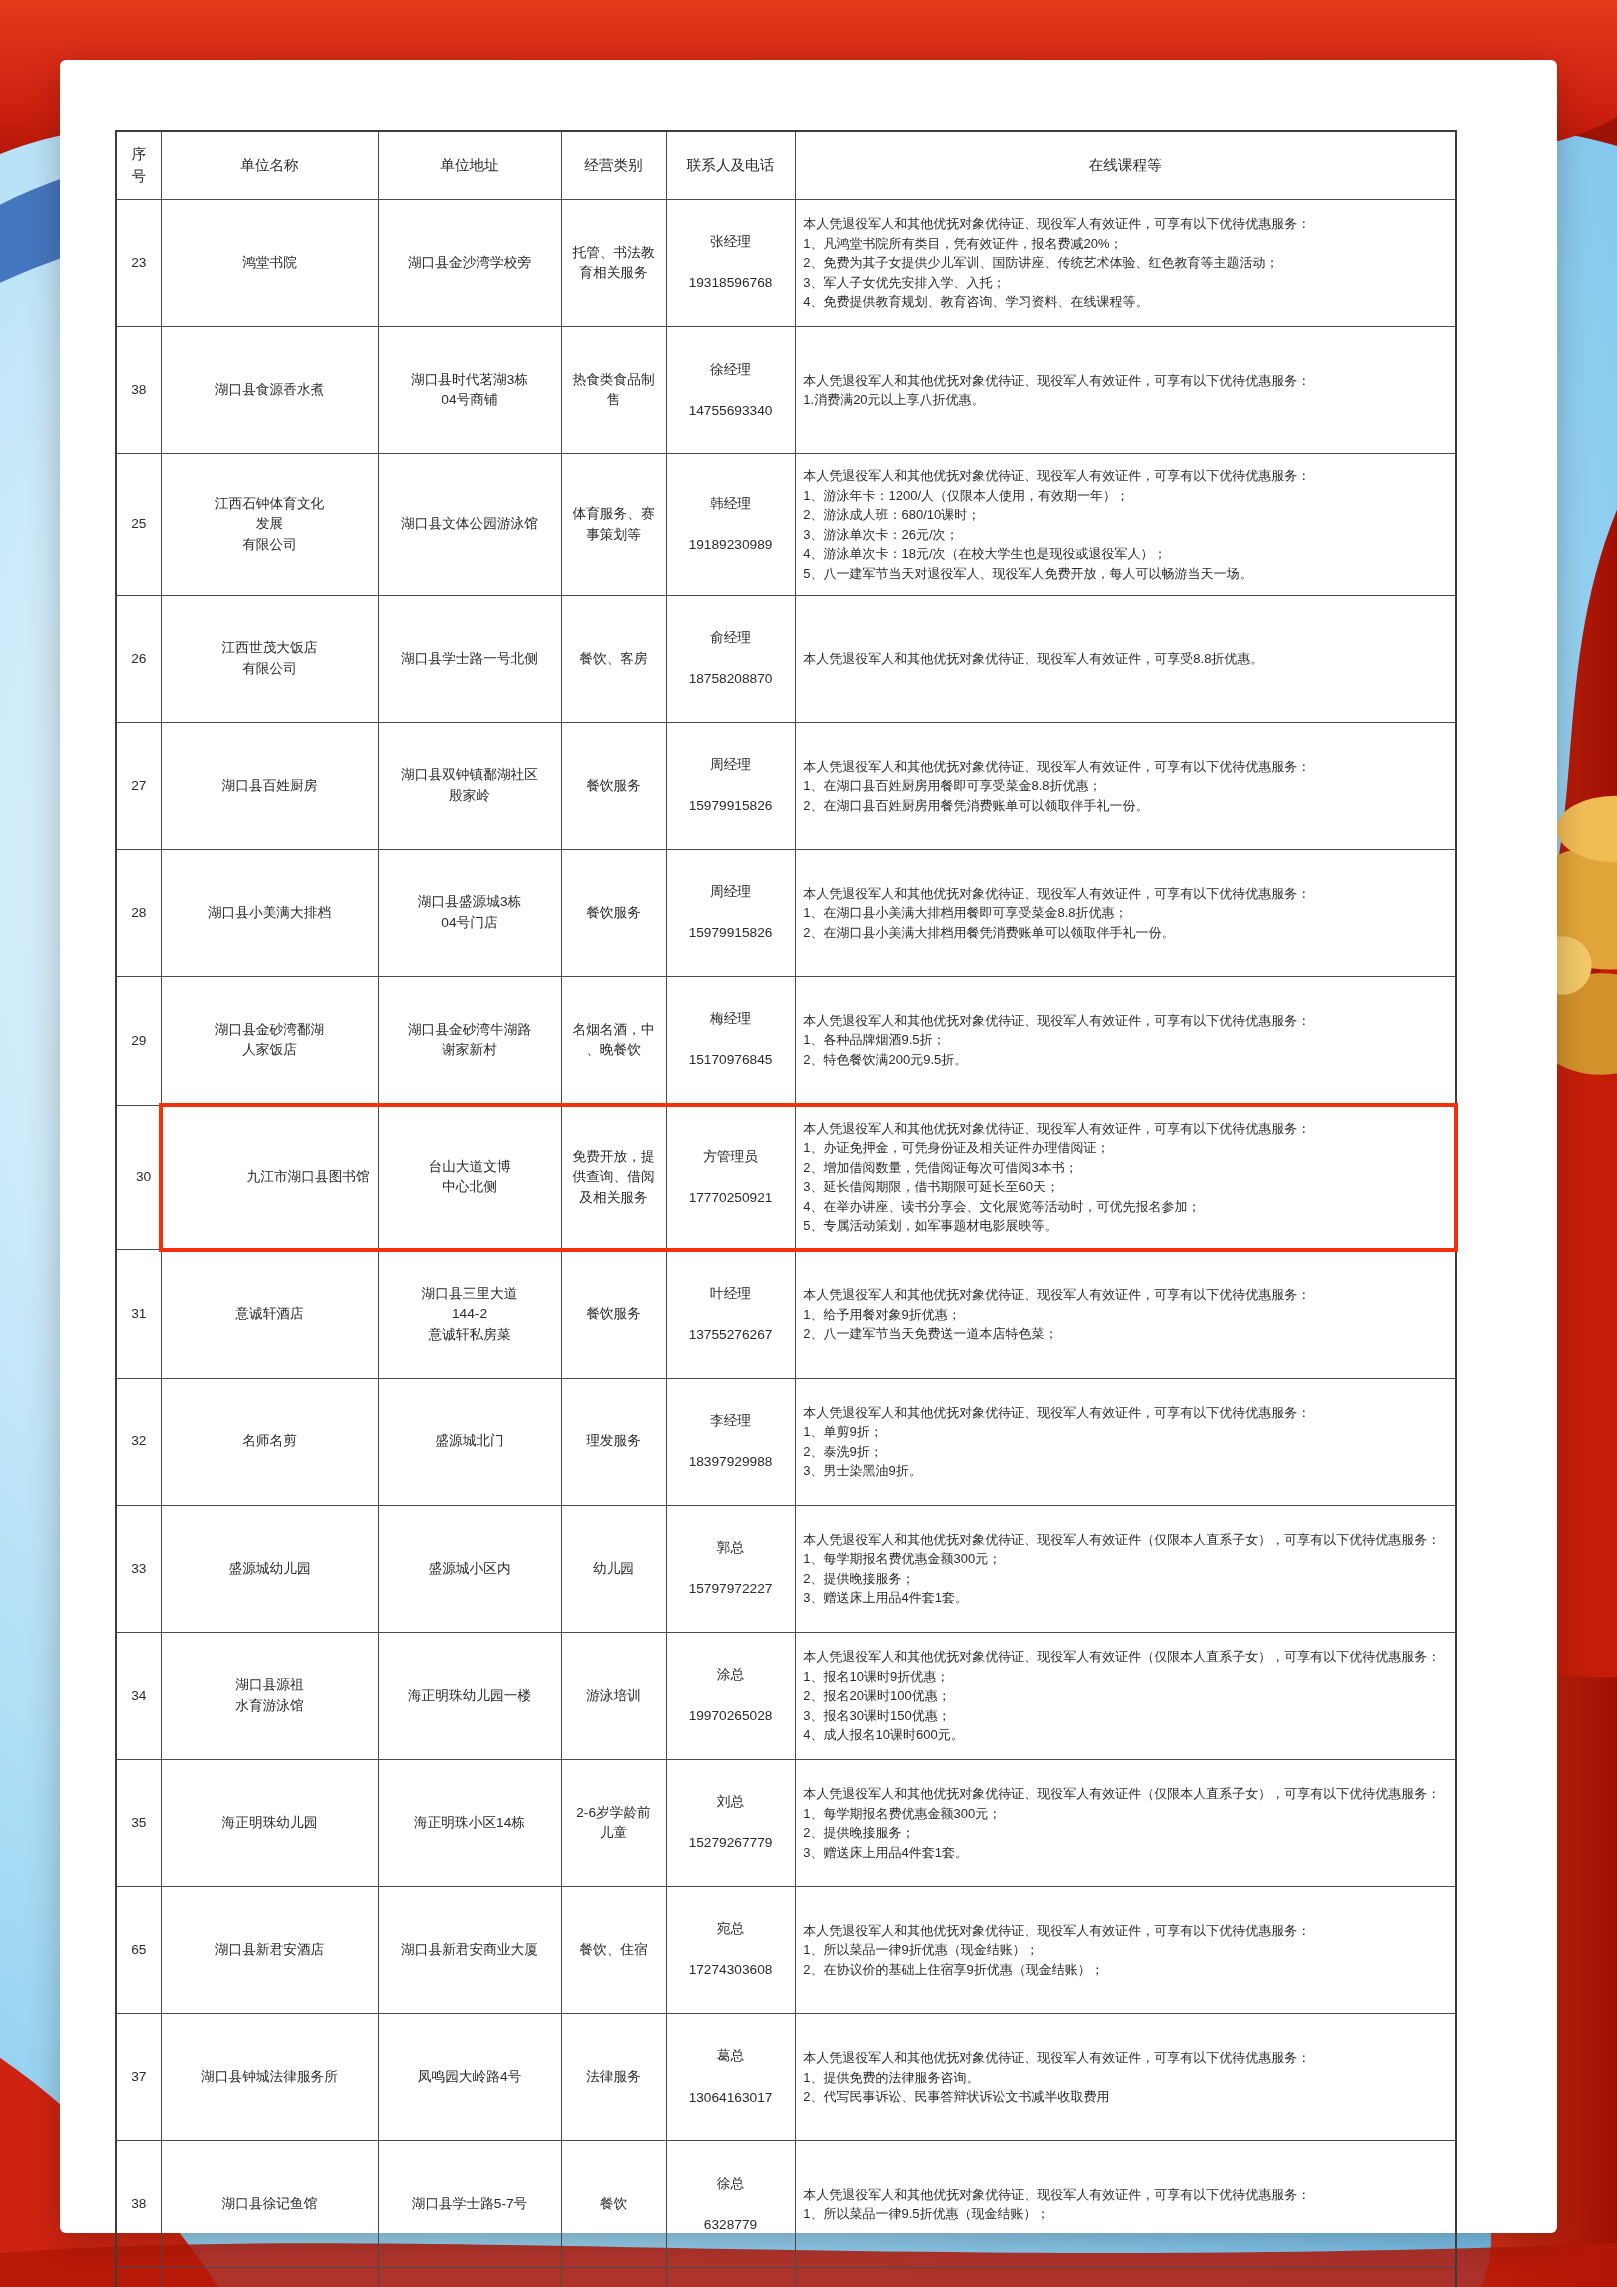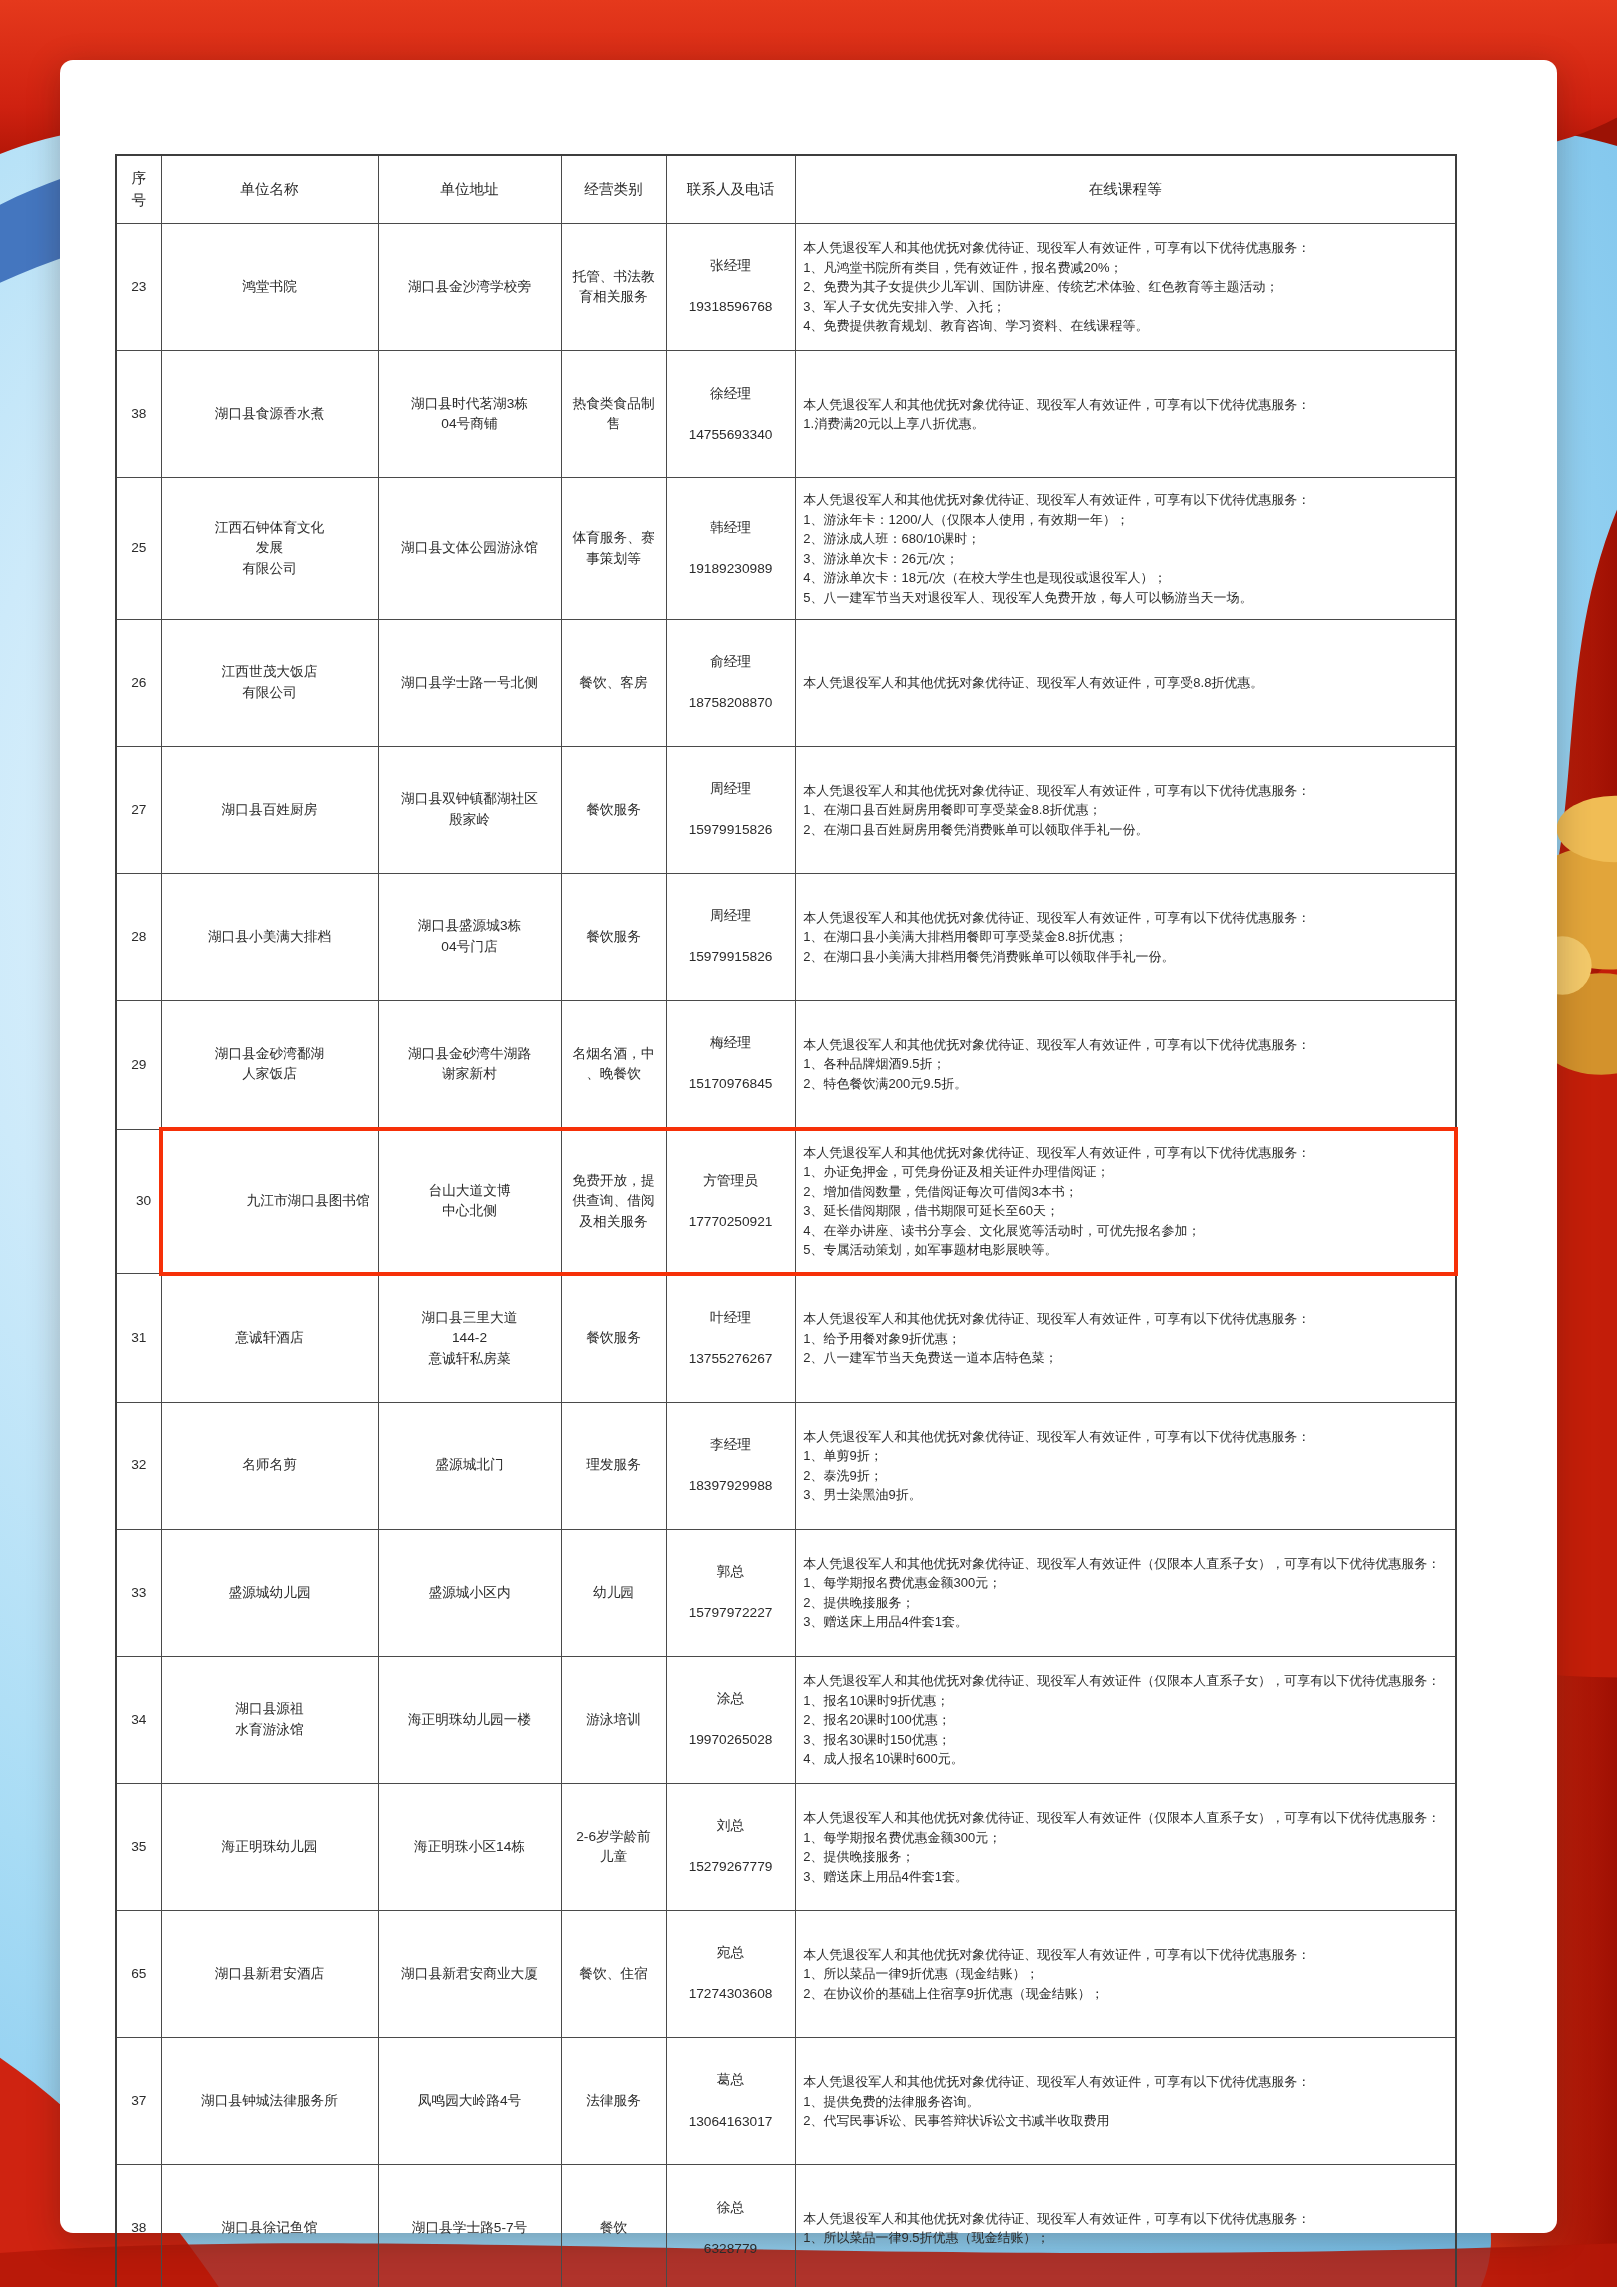--- a/index.html
+++ b/index.html
@@ -7,23 +7,23 @@
     width:1618px;height:2288px;position:relative;overflow:hidden;
     font-family:"Liberation Sans","DejaVu Sans",sans-serif;
     background:
       radial-gradient(ellipse at 28% 38%, #f2fafe 0%, #cdeafa 30%, #a8dcf5 55%, #86c9ee 78%, #6fbcea 100%);
   }
   
   .decor{position:absolute;inset:0;z-index:0;}
   
   .card{
     position:absolute;left:60px;top:60px;width:1497px;height:2173px;
-    background:#ffffff;border-radius:13px;z-index:2;
+    background:#ffffff;border-radius:6px;z-index:2;
     box-shadow:0 7.8px 33px rgba(40,20,10,.28);
-    padding:94px 99px 55px 55px;box-sizing:border-box;
+    padding:70px 99px 55px 55px;box-sizing:border-box;
   }
   table.offers{
     width:100%;border-collapse:collapse;table-layout:fixed;
     color:#2b2b2b;
   }
   table.offers th, table.offers td{
     border:1px solid #4a4a4a;
     vertical-align:middle;
     padding:11.7px 7.8px;
     white-space:pre-line;

